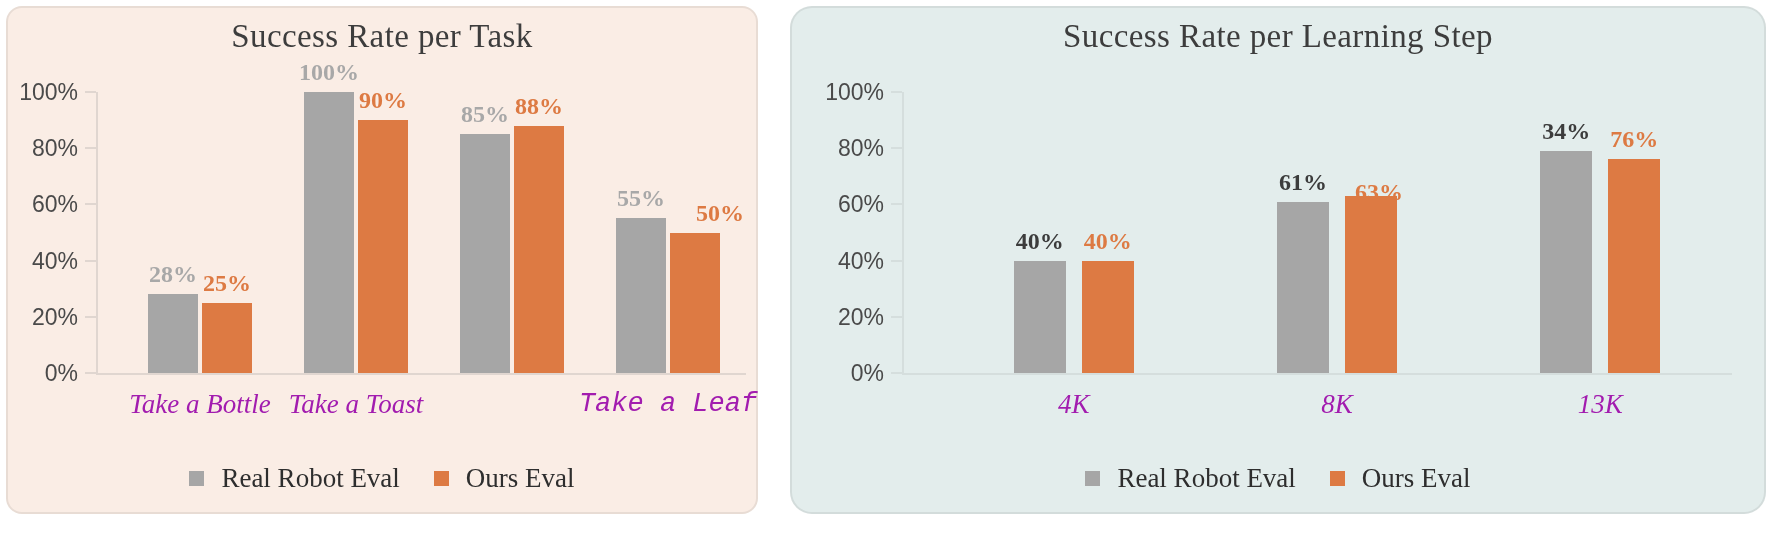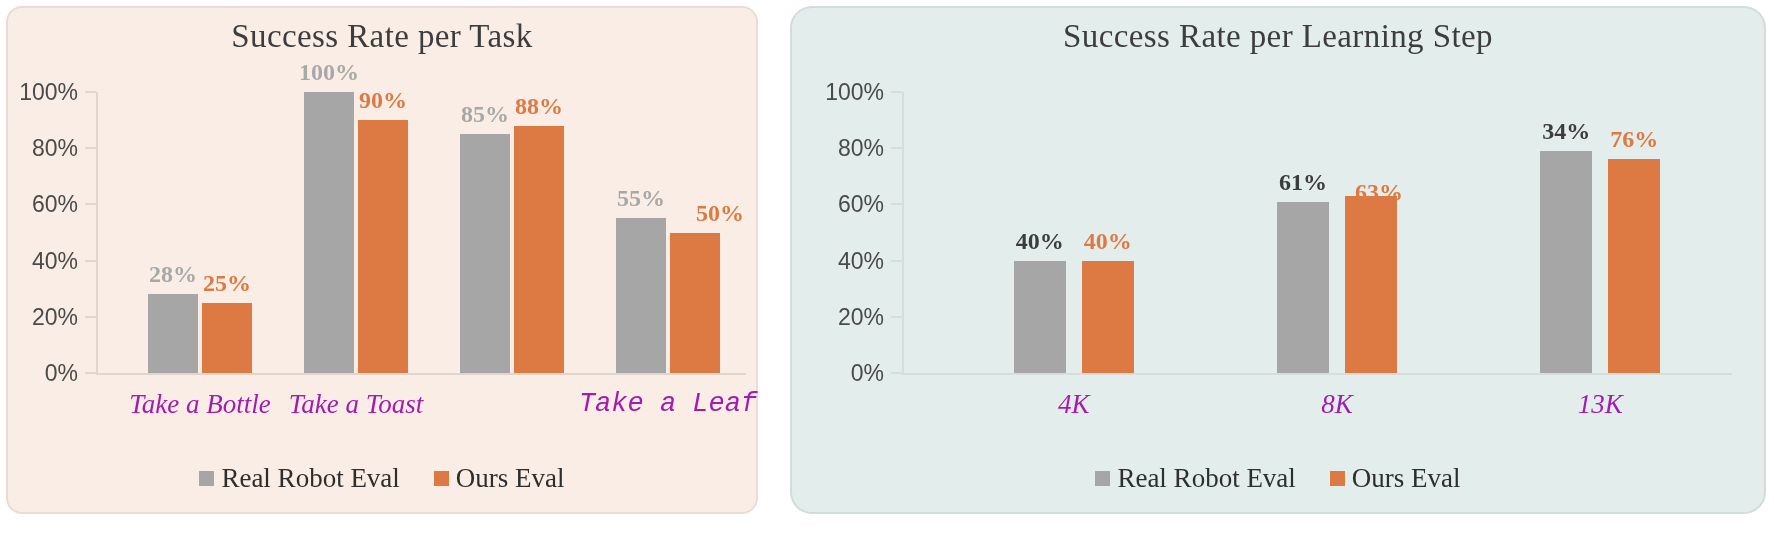--- a/index.html
+++ b/index.html
@@ -147,21 +147,21 @@
     justify-content: center;
     align-items: center;
     gap: 34px;
   }
   #panel-left  .legend { top: 455px; }
   #panel-right .legend { top: 455px; }
 
   .legend-item {
     display: flex;
     align-items: center;
-    gap: 7px;
+    gap: 17px;
   }
   .legend-swatch {
     width: 15px;
     height: 15px;
     display: inline-block;
   }
   .legend-swatch.s0 { background: #A6A6A6; }
   .legend-swatch.s1 { background: #DD7A43; }
   .legend-text {
     font-family: "Liberation Serif", serif;

